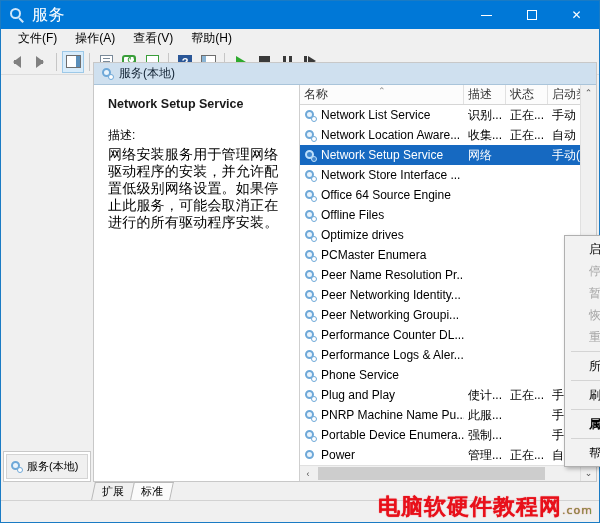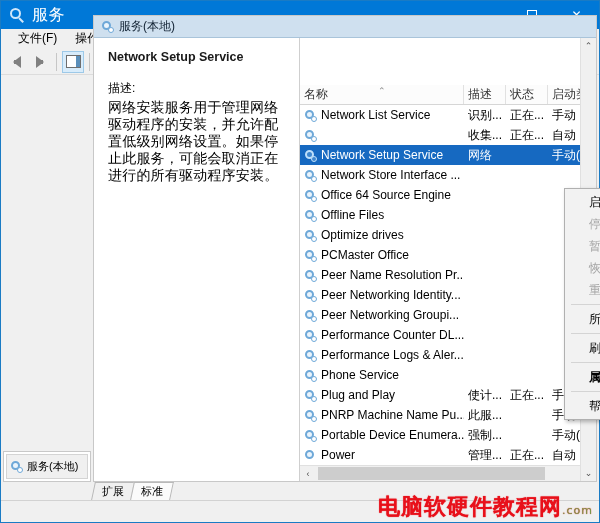--- a/index.html
+++ b/index.html
@@ -216,21 +216,20 @@
   }
 
   .list-pane {
     flex:1 1 auto; min-width:0; display:flex; flex-direction:column;
     background:#fff; position:relative;
   }
   .list-head {
     display:flex; height: 20px; background:#fcfcfc;
     border-bottom:1px solid #d6d6d6; flex:0 0 20px;
     position:relative;
-    margin-top:47px;
   }
   .hcell {
     font-size: 12px; color:#333; padding: 2px 4px;
     border-right:1px solid #e1e1e1; position:relative;
     display:flex; align-items:center; overflow:hidden;
     white-space:nowrap;
   }
   .hcell.c-name { flex: 0 0 164px; }
   .hcell.c-desc { flex: 0 0 42px; }
   .hcell.c-state { flex: 0 0 42px; }
@@ -470,20 +469,21 @@
                 <div class="cell c-desc">识别...</div>
                 <div class="cell c-state">正在...</div>
                 <div class="cell c-start">手动</div>
               </div>
               <div class="row">
                 <div class="cell c-name">
                   <div class="svc-ico">
                     <div class="g1"></div>
                     <div class="g2"></div>
                   </div>
+                  <span>Network Location Aware...</span>
                 </div>
                 <div class="cell c-desc">收集...</div>
                 <div class="cell c-state">正在...</div>
                 <div class="cell c-start">自动</div>
               </div>
               <div class="row selected">
                 <div class="cell c-name">
                   <div class="svc-ico">
                     <div class="g1"></div>
                     <div class="g2"></div>
@@ -541,21 +541,21 @@
                 <div class="cell c-desc"></div>
                 <div class="cell c-state"></div>
                 <div class="cell c-start"></div>
               </div>
               <div class="row">
                 <div class="cell c-name">
                   <div class="svc-ico">
                     <div class="g1"></div>
                     <div class="g2"></div>
                   </div>
-                  <span>PCMaster Office</span>
+                  <span>PCMaster Enumera</span>
                 </div>
                 <div class="cell c-desc"></div>
                 <div class="cell c-state"></div>
                 <div class="cell c-start"></div>
               </div>
               <div class="row">
                 <div class="cell c-name">
                   <div class="svc-ico">
                     <div class="g1"></div>
                     <div class="g2"></div>

